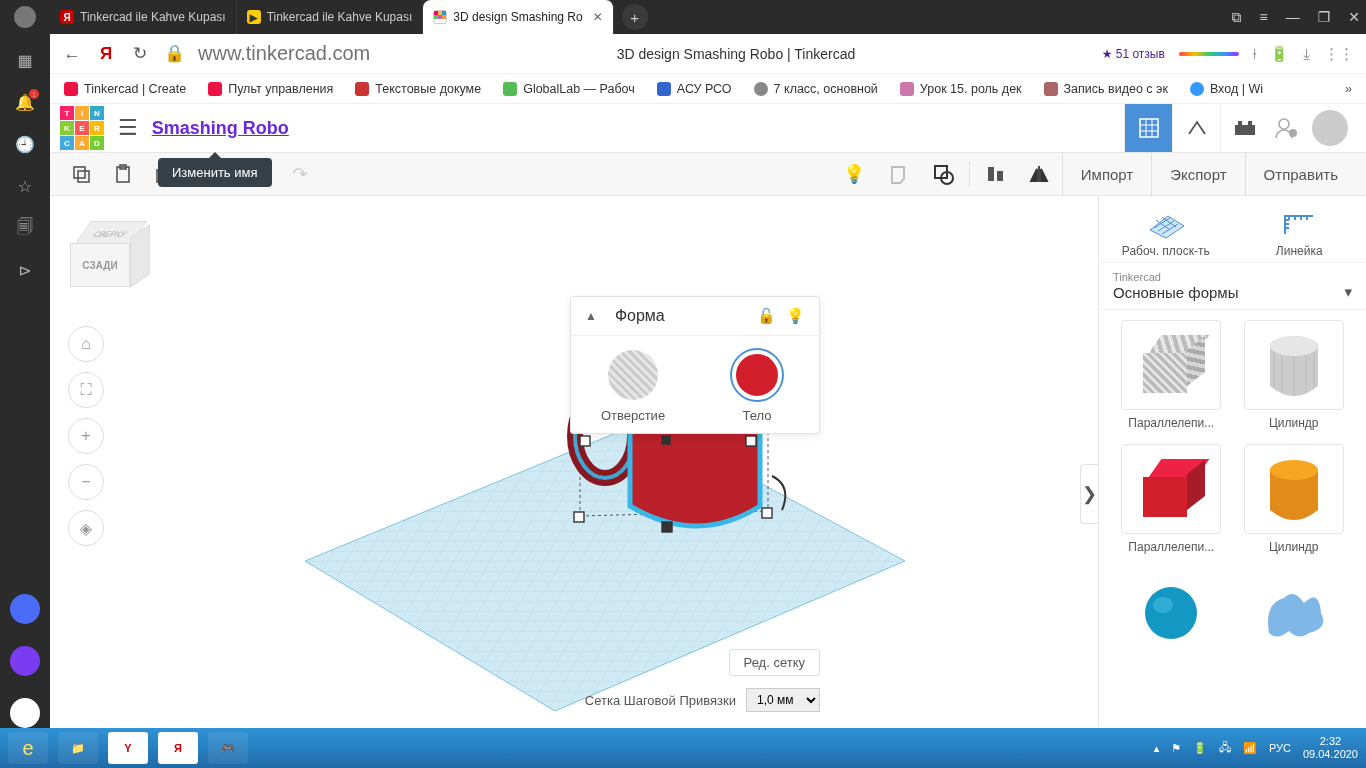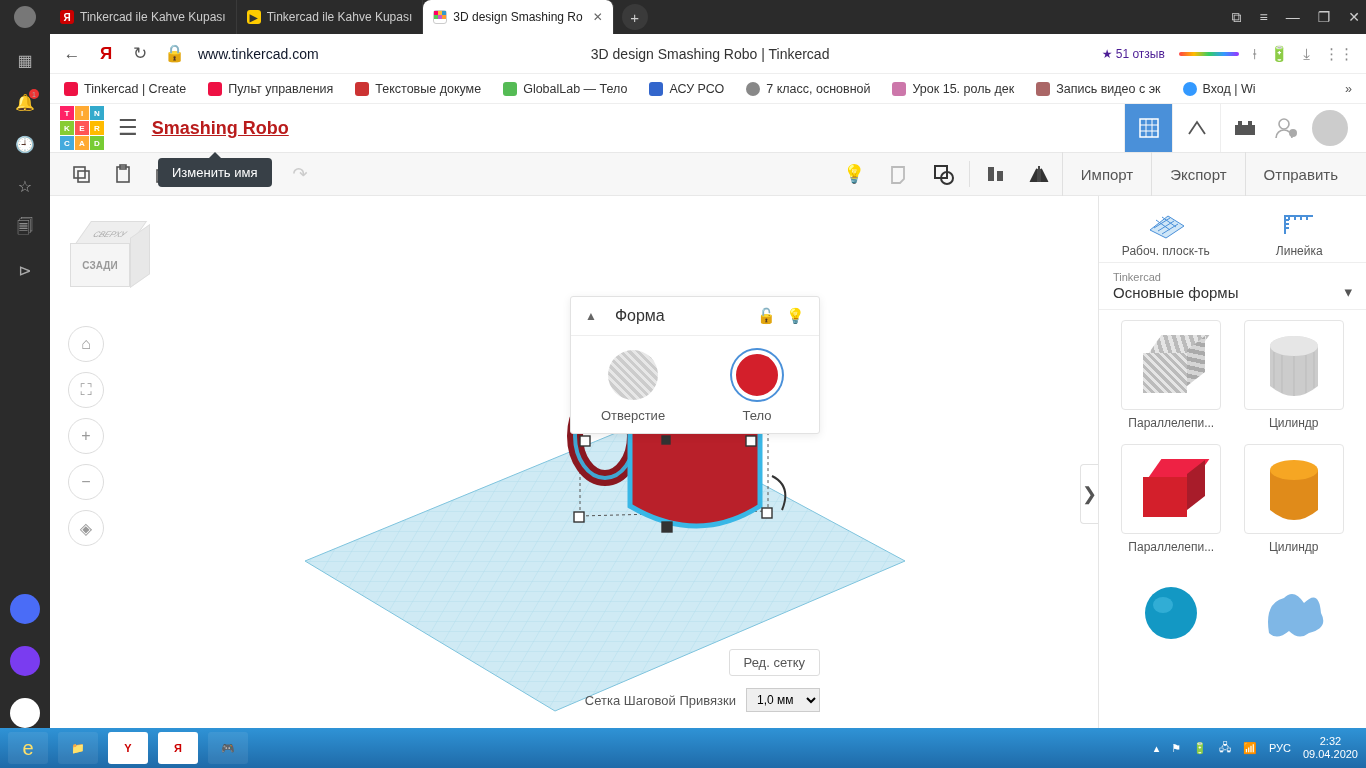--- a/index.html
+++ b/index.html
@@ -20,35 +20,35 @@
 .os-left { position:absolute; left:0; top:0; width:50px; height:728px; background:#2b2b2b; display:flex; flex-direction:column; align-items:center; padding-top:6px; gap:22px; color:#aaa; }
 .os-left .ico { width:20px; height:20px; display:flex; align-items:center; justify-content:center; font-size:16px; }
 .os-left .avatar { width:22px; height:22px; border-radius:50%; background:#777; }
 .os-left .spacer { flex:1; }
 .os-left .dot { width:30px; height:30px; border-radius:50%; }
 
 
 .browser { position:absolute; left:50px; top:34px; right:0; height:694px; background:#fff; }
 .addr { height:40px; display:flex; align-items:center; padding:0 12px; gap:14px; border-bottom:1px solid #eee; }
 .addr .navbtn { color:#555; font-size:17px; width:20px; text-align:center; }
-.addr .url { color:#0f172a; font-size:14px; flex:0 0 auto; }
+.addr .url { color:#737373; font-size:20px; flex:0 0 auto; }
 .addr .title { flex:1; text-align:center; color:#333; font-size:14px; }
 .addr .rating { font-size:12px; color:#4c1d95; white-space:nowrap; }
 .addr .ricon { color:#888; font-size:15px; }
 
 .bmbar { height:30px; display:flex; align-items:center; gap:22px; padding:0 14px; font-size:12.5px; color:#333; border-bottom:1px solid #eee; overflow:hidden; }
 .bmbar .bm { display:flex; align-items:center; gap:6px; white-space:nowrap; }
 .bmbar .bmic { width:14px; height:14px; border-radius:3px; }
 
 
 .app { position:absolute; left:0; top:70px; right:0; bottom:0; background:#fff; }
 .app-top { height:48px; display:flex; align-items:center; padding:0 10px; gap:14px; }
 .tc-logo { width:44px; height:44px; display:grid; grid-template-columns:repeat(3,1fr); grid-template-rows:repeat(3,1fr); gap:1px; }
 .tc-logo div { display:flex; align-items:center; justify-content:center; font-size:8px; font-weight:bold; color:#fff; }
-.design-name { color:#b91c1c; font-size:18px; font-weight:600; text-decoration:underline; }
+.design-name { color:#6d28d9; font-size:18px; font-weight:600; text-decoration:underline; }
 .app-top .right { margin-left:auto; display:flex; align-items:center; gap:0; }
 .app-top .sq { width:48px; height:48px; display:flex; align-items:center; justify-content:center; color:#444; border-left:1px solid #eee; cursor:pointer; }
 .app-top .sq.active { background:#4a90d9; color:#fff; }
 .app-top .userav { width:36px; height:36px; border-radius:50%; background:#ccc; margin:0 8px; }
 .app-top .invite { width:36px; height:36px; display:flex; align-items:center; justify-content:center; color:#999; }
 
 .toolbar { height:44px; background:#f7f7f7; border-top:1px solid #e8e8e8; border-bottom:1px solid #e8e8e8; display:flex; align-items:center; padding:0 10px; position:relative; }
 .toolbar .tb { width:42px; height:36px; display:flex; align-items:center; justify-content:center; color:#555; font-size:18px; }
 .toolbar .sep { width:1px; height:26px; background:#e0e0e0; margin:0 4px; }
 .tooltip-box { position:absolute; left:108px; top:5px; background:#384047; color:#fff; padding:7px 14px; border-radius:4px; font-size:13px; }
@@ -194,21 +194,21 @@
     <div class="bm">
         <span class="bmic" style="background:#e14"></span>
         <span>Пульт управления</span>
       </div>
     <div class="bm">
         <span class="bmic" style="background:#c33"></span>
         <span>Текстовые докуме</span>
       </div>
     <div class="bm">
         <span class="bmic" style="background:#5b5"></span>
-        <span>GlobalLab — Тело</span>
+        <span>GlobalLab — Рабоч</span>
       </div>
     <div class="bm">
         <span class="bmic" style="background:#36c"></span>
         <span>АСУ РСО</span>
       </div>
     <div class="bm">
         <span class="bmic" style="background:#888;border-radius:50%"></span>
         <span>7 класс, основной</span>
       </div>
     <div class="bm">

